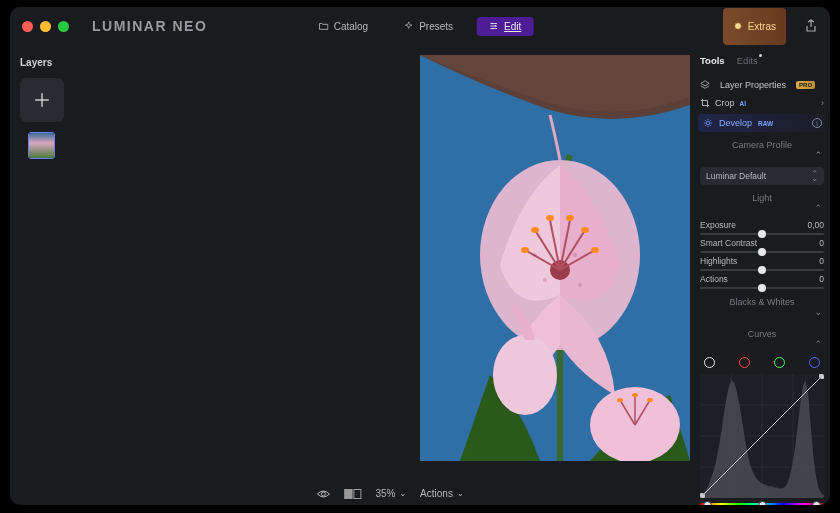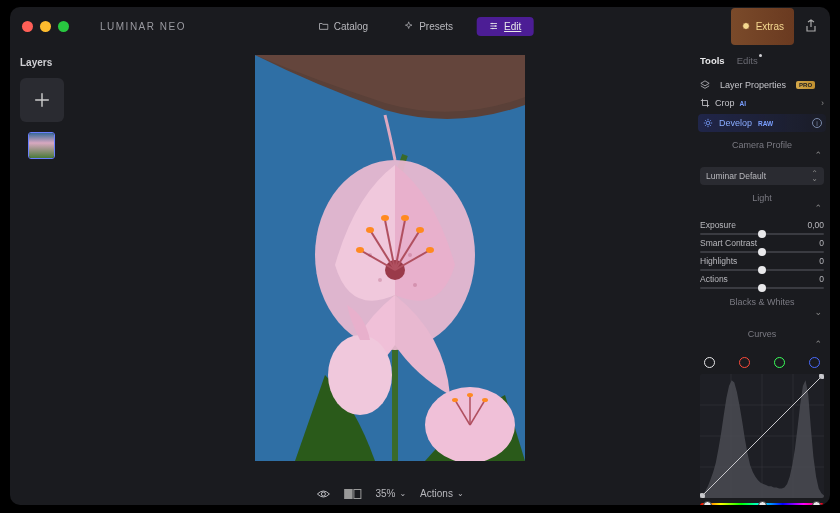--- a/index.html
+++ b/index.html
@@ -6,39 +6,39 @@
 body { width: 840px; height: 513px; background: #000; overflow: hidden; }
 .window { width: 820px; height: 498px; margin: 7px 10px; background: #1a1b1f; border-radius: 10px; position: relative; overflow: hidden; display: flex; flex-direction: column; }
 
 
 .titlebar { height: 38px; display: flex; align-items: center; padding: 0 12px; position: relative; }
 .traffic-lights { display: flex; gap: 7px; }
 .tl { width: 11px; height: 11px; border-radius: 50%; }
 .tl.red { background: #ff5f57; }
 .tl.yellow { background: #febc2e; }
 .tl.green { background: #28c840; }
-.app-title { margin-left: 31px; color: #9a9aa0; font-size: 10px; letter-spacing: 1.5px; font-weight: 400; }
+.app-title { margin-left: 23px; color: #9a9aa0; font-size: 14px; letter-spacing: 1.5px; font-weight: 700; }
 .topnav { position: absolute; left: 50%; transform: translateX(-50%); display: flex; gap: 12px; }
 .topnav-item { display: flex; align-items: center; gap: 5px; padding: 4px 12px; color: #b8b8bd; font-size: 10px; cursor: pointer; border-radius: 4px; }
 .topnav-item.active { background: #4c1d95; color: #e8e8ea; text-decoration: underline; }
-.extras-btn { position: absolute; right: 36px; display: flex; align-items: center; gap: 5px; background: linear-gradient(90deg,#7a4a2a,#6a3a20); padding: 13px 10px; border-radius: 4px; color: #f5d890; font-size: 10px; cursor: pointer; }
+.extras-btn { position: absolute; right: 44px; display: flex; align-items: center; gap: 5px; background: linear-gradient(90deg,#7a4a2a,#6a3a20); padding: 13px 10px; border-radius: 4px; color: #f5d890; font-size: 10px; cursor: pointer; }
 .share-btn { position: absolute; right: 10px; width: 18px; height: 18px; color: #aaa; cursor: pointer; display:flex;align-items:center;justify-content:center; }
 
 
 .content { flex: 1; display: flex; min-height: 0; }
 
 
 .left-sidebar { width: 80px; padding: 12px 10px; }
 .layers-label { color: #d0d0d4; font-size: 10px; font-weight: 700; }
 .add-layer { width: 44px; height: 44px; margin-top: 10px; background: #2a2b31; border-radius: 6px; display: flex; align-items: center; justify-content: center; color: #ccc; font-size: 22px; cursor: pointer; }
 .layer-thumb { width: 27px; height: 27px; margin-top: 10px; margin-left:8px; border-radius: 3px; border: 1.5px solid #6a7fff; overflow: hidden; cursor: pointer; position:relative; }
 .layer-thumb-inner { width:100%; height:100%; background: linear-gradient(180deg,#3a6a9a 0%,#d8a8c0 40%,#4a7a3a 100%); }
 
 
-.canvas-area { flex: 1; display: flex; flex-direction: column; align-items: center; justify-content: flex-start; padding-top: 10px; position: relative; }
+.canvas-area { flex: 1; display: flex; flex-direction: column; align-items: flex-end; justify-content: flex-start; padding-top: 10px; position: relative; }
 .canvas { width: 270px; height: 406px; background: linear-gradient(180deg,#2d6ca3 0%,#2d6ca3 28%,#3a75aa 28%,#3a75aa 100%); position: relative; overflow: hidden; }
 .canvas svg { position:absolute; inset:0; }
 
 
 .bottombar { position: absolute; bottom: 6px; left: 50%; transform: translateX(-50%); display: flex; align-items: center; gap: 14px; color: #b8b8bd; font-size: 10px; }
 .bb-item { display: flex; align-items: center; gap: 4px; cursor: pointer; }
 .compare-icons { display:flex; gap:1px; }
 .ci { width:8px; height:10px; border:1px solid #999; }
 .ci.filled { background:#999; }
 

